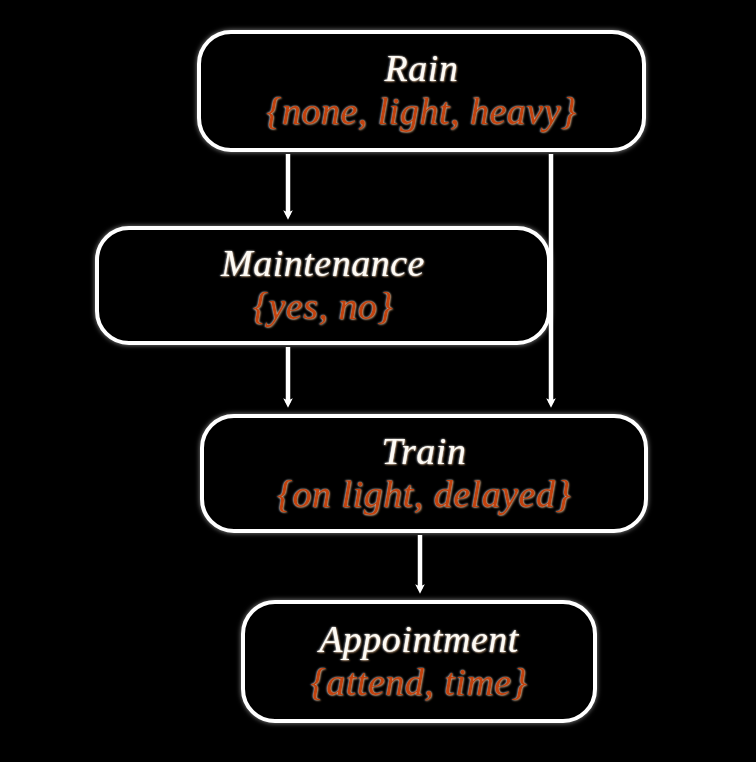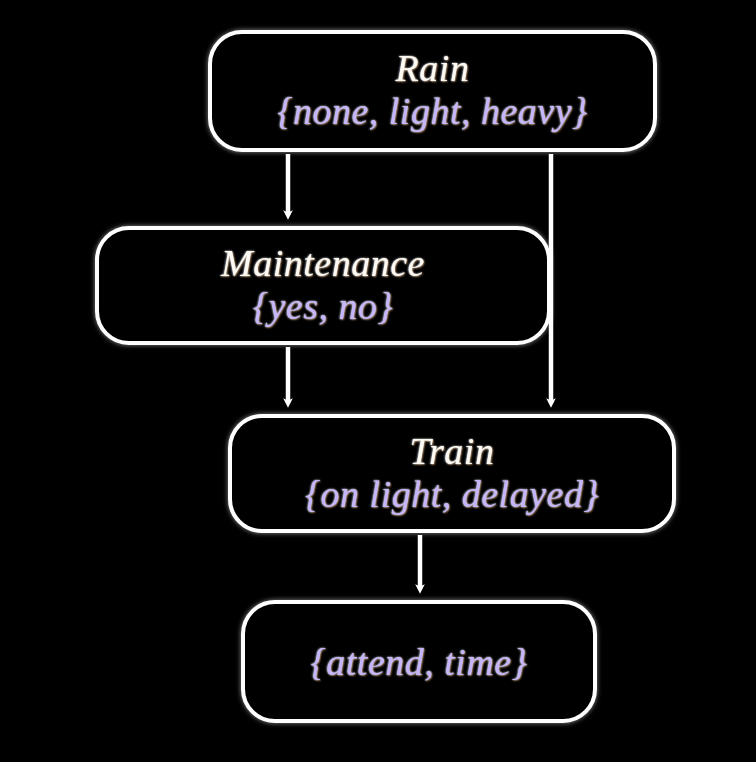--- a/index.html
+++ b/index.html
@@ -54,32 +54,32 @@
       1px 1px 2px rgba(214,150,90,0.55),
       -1px 0 2px rgba(150,190,255,0.35);
     white-space: nowrap;
   }
   .node .states {
     font-style: italic;
     font-weight: 400;
     font-size: 38px;
     line-height: 1.12;
     letter-spacing: 0.5px;
-    color: #c4b5fd;
+    color: #c2410c;
     margin-top: 2px;
     text-shadow:
       0 0 2px rgba(255,246,230,0.95),
       1px 1px 2px rgba(214,150,90,0.55),
       -1px 0 2px rgba(150,190,255,0.35);
     white-space: nowrap;
   }
   
-  #node-rain        { left:208px; top:30px;  width:449px; height:122px; }
+  #node-rain        { left:197px; top:30px;  width:449px; height:122px; }
   #node-maintenance { left:95px;  top:226px; width:456px; height:119px; }
-  #node-train       { left:200px; top:414px; width:448px; height:119px;margin-left:28px; }
+  #node-train       { left:200px; top:414px; width:448px; height:119px; }
   #node-appointment { left:241px; top:600px; width:356px; height:123px; }
 </style>
 </head>
 <body>
 
 <div id="canvas">
 
   <svg class="edges" viewBox="0 0 756 762" xmlns="http://www.w3.org/2000/svg">
     <defs>
       <marker id="arrowhead" markerWidth="10" markerHeight="10" refX="5.2" refY="5" orient="auto" markerUnits="userSpaceOnUse">
@@ -113,16 +113,17 @@
     <div class="title">Maintenance</div>
     <div class="states">{yes, no}</div>
   </div>
 
   <div class="node" id="node-train">
     <div class="title">Train</div>
     <div class="states">{on light, delayed}</div>
   </div>
 
   <div class="node" id="node-appointment">
+    <div class="title">Appointment</div>
     <div class="states">{attend, time}</div>
   </div>
 
 </div>
 
 </body></html>

